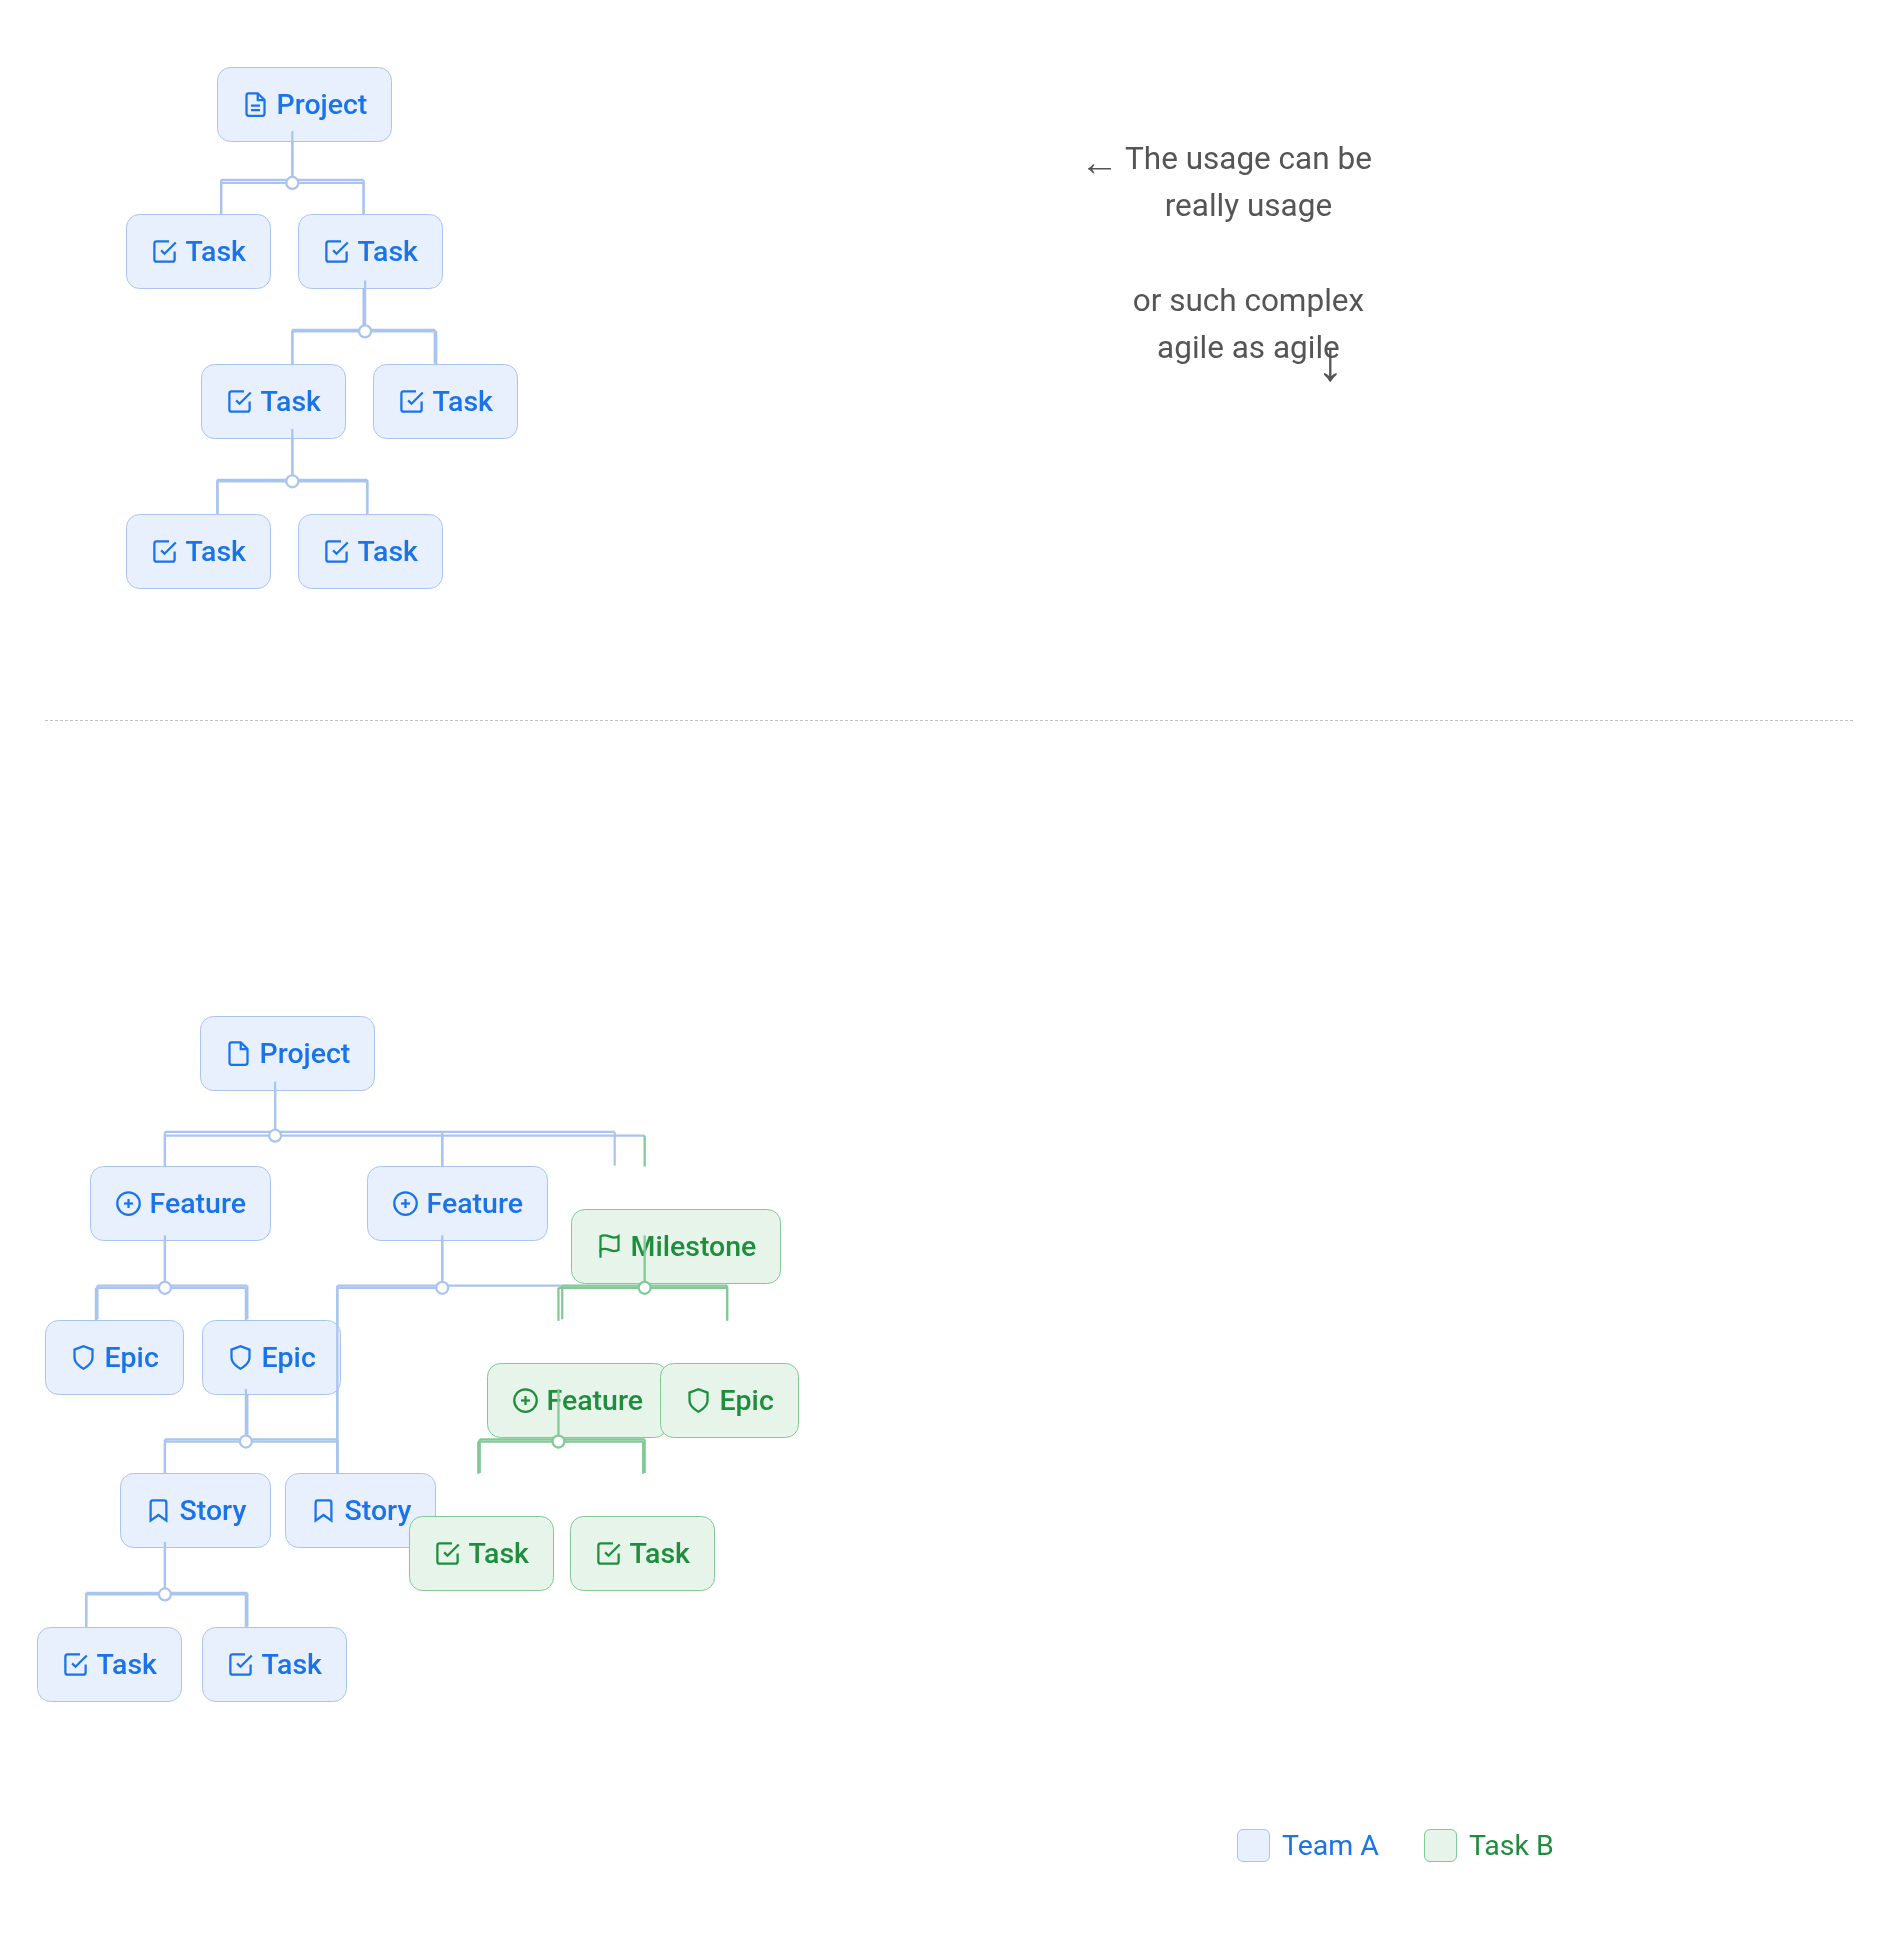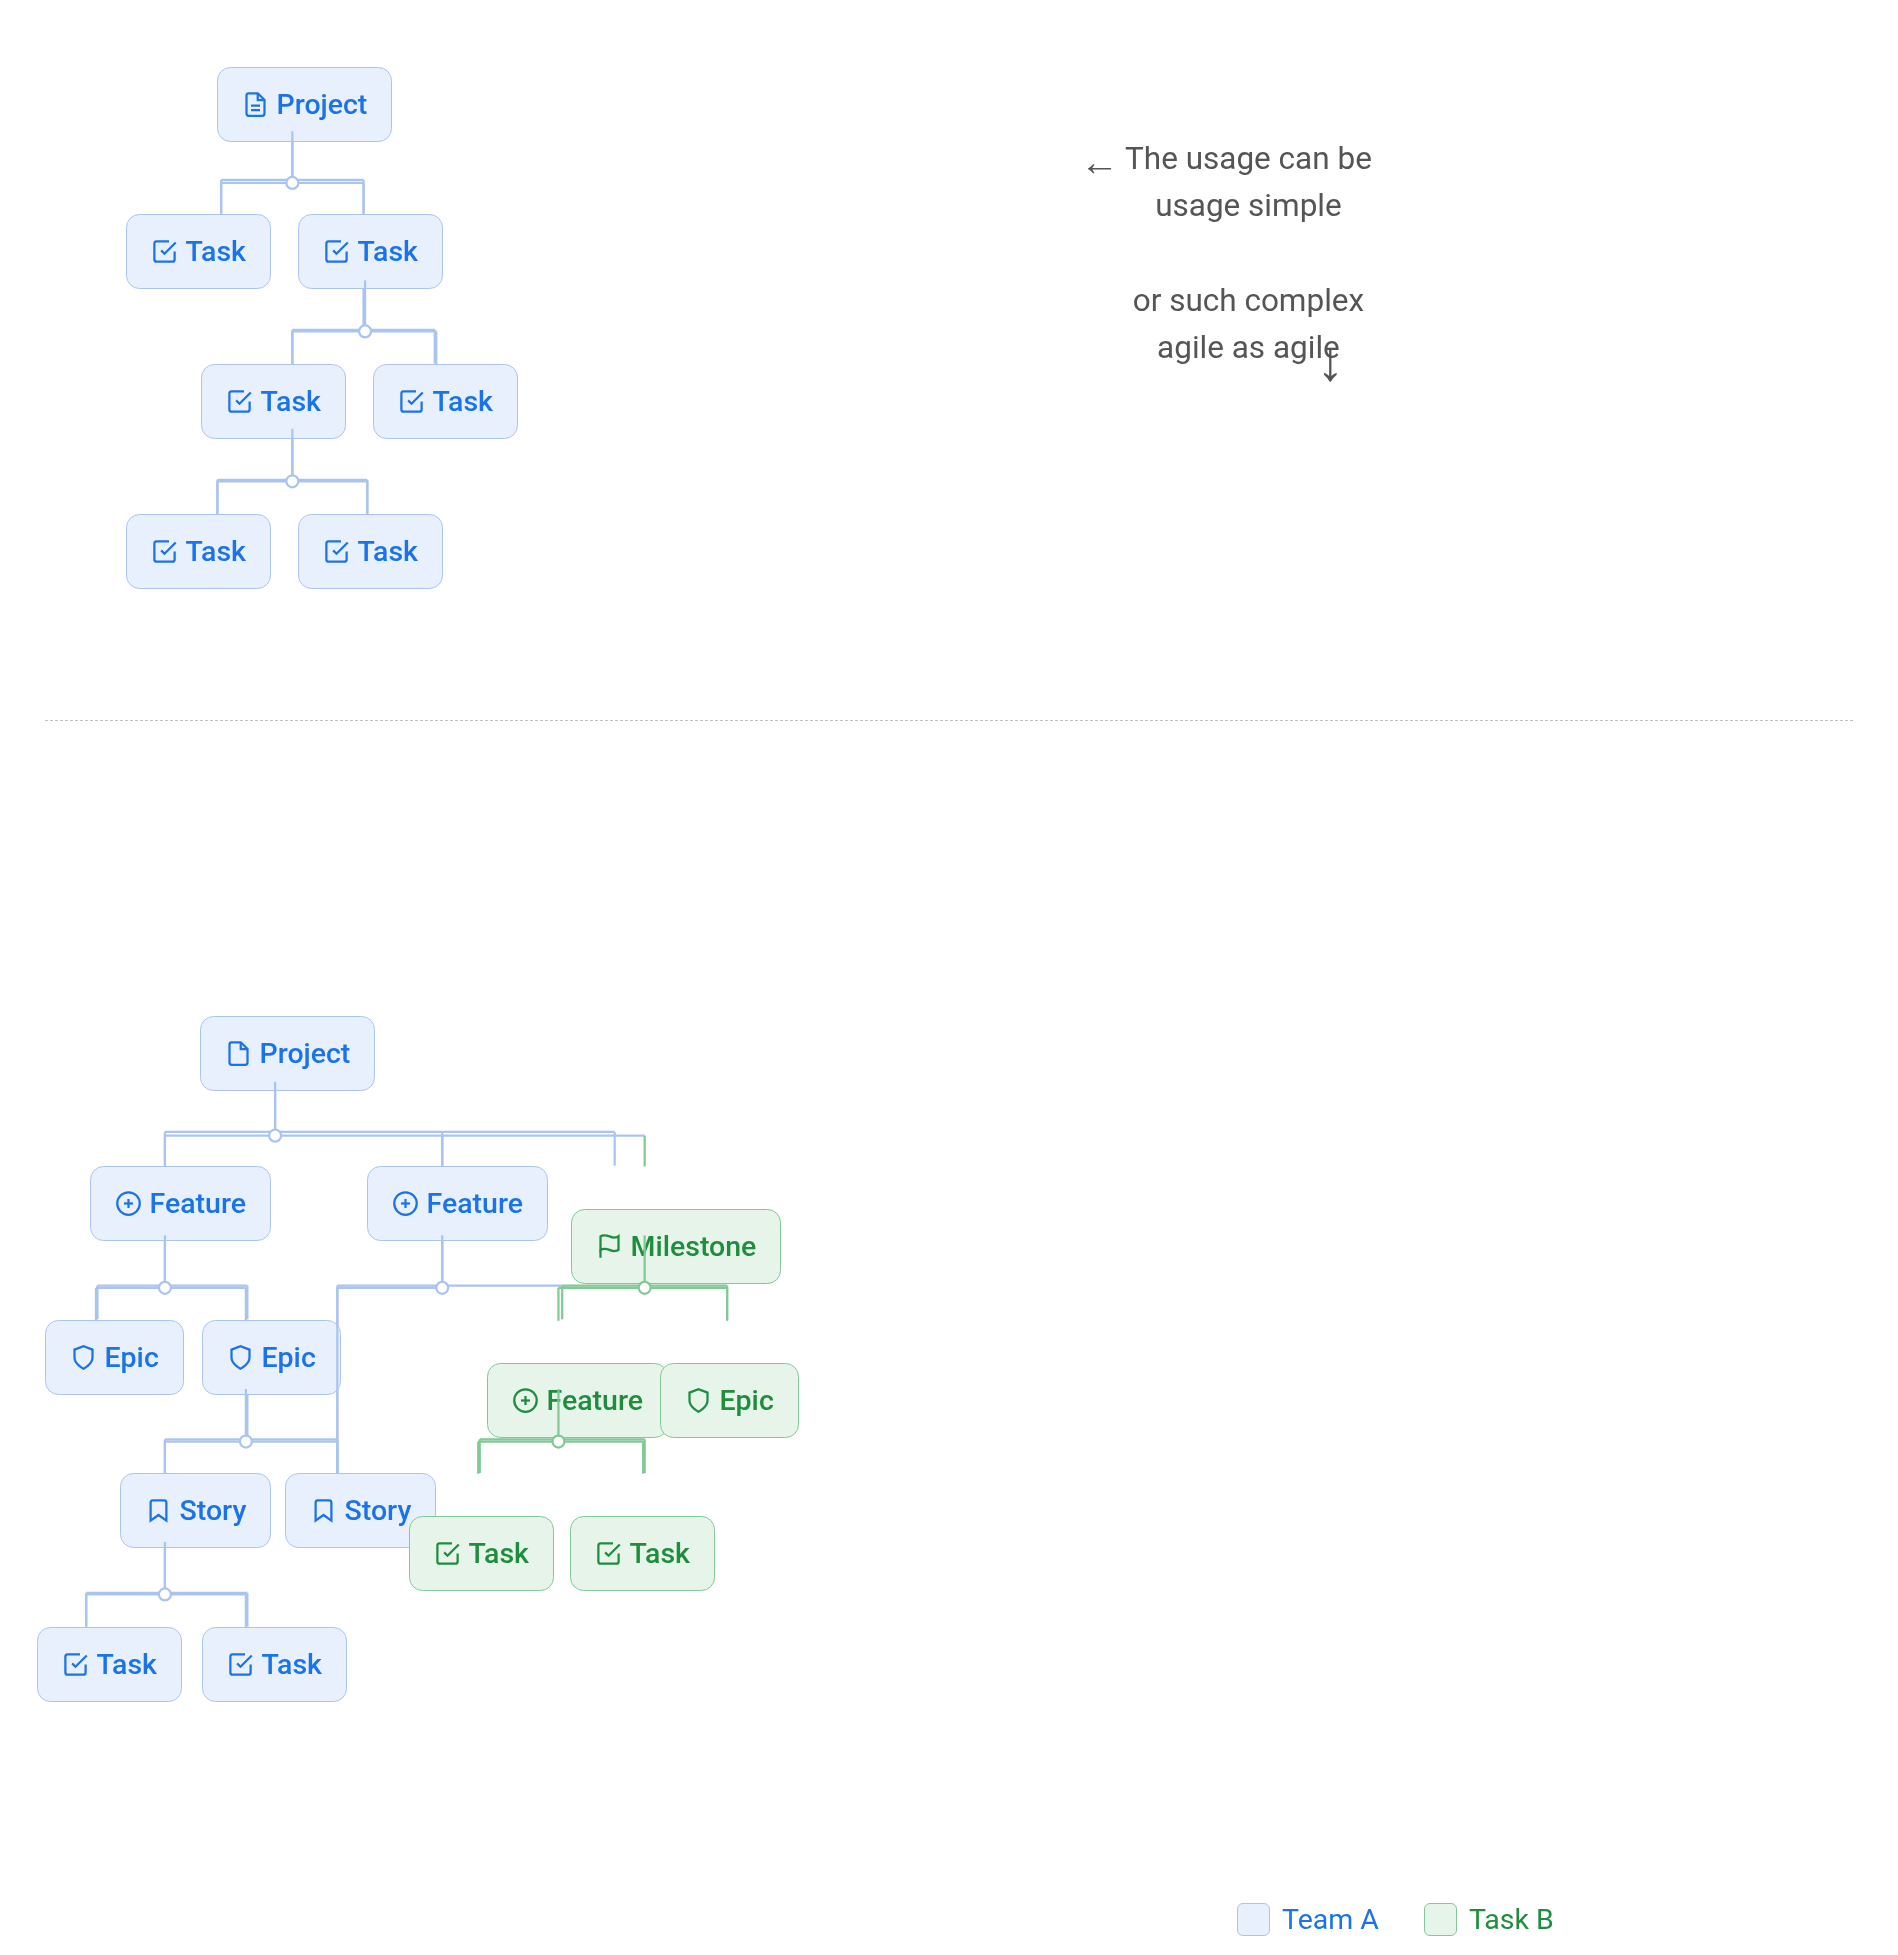--- a/index.html
+++ b/index.html
@@ -246,21 +246,21 @@
     <svg width="27" height="27" viewBox="0 0 24 24" fill="none" stroke="#1a73e8" stroke-width="2">
       <polyline points="9 11 12 14 22 4"></polyline>
       <path d="M21 12v7a2 2 0 0 1-2 2H5a2 2 0 0 1-2-2V5a2 2 0 0 1 2-2h11"></path>
     </svg>
   </span>
   <span>Task</span>
 </div>
 
 <div class="annotation" style="left: 1125px; top: 135px; text-align: center;">
   <span>The usage can be</span><br>
-  <span>usage simple</span><br>
+  <span>really usage</span><br>
   <br>
   <span>or such complex</span><br>
   <span>agile as agile</span>
 </div>
 
 <div class="arrow-left" style="left: 1080px; top: 139px;">←</div>
 
 <div class="arrow-down" style="left: 1317px; top: 330px;">↓</div>
 
 <div class="divider" style="top: 720px;"></div>
@@ -396,21 +396,21 @@
 <div class="node node-blue" style="left: 202px; top: 1627px;">
   <span class="icon">
     <svg width="27" height="27" viewBox="0 0 24 24" fill="none" stroke="#1a73e8" stroke-width="2">
       <polyline points="9 11 12 14 22 4"></polyline>
       <path d="M21 12v7a2 2 0 0 1-2 2H5a2 2 0 0 1-2-2V5a2 2 0 0 1 2-2h11"></path>
     </svg>
   </span>
   <span>Task</span>
 </div>
 
-<div class="legend" style="position: absolute; left: 1237px; top: 1903px;">
+<div class="legend" style="position: absolute; left: 1237px; top: 1829px;">
   <div class="legend-item">
     <div class="legend-box-blue"></div>
     <span class="legend-label-blue">Team A</span>
   </div>
   <div class="legend-item">
     <div class="legend-box-green"></div>
     <span class="legend-label-green">Task B</span>
   </div>
 </div>
 

